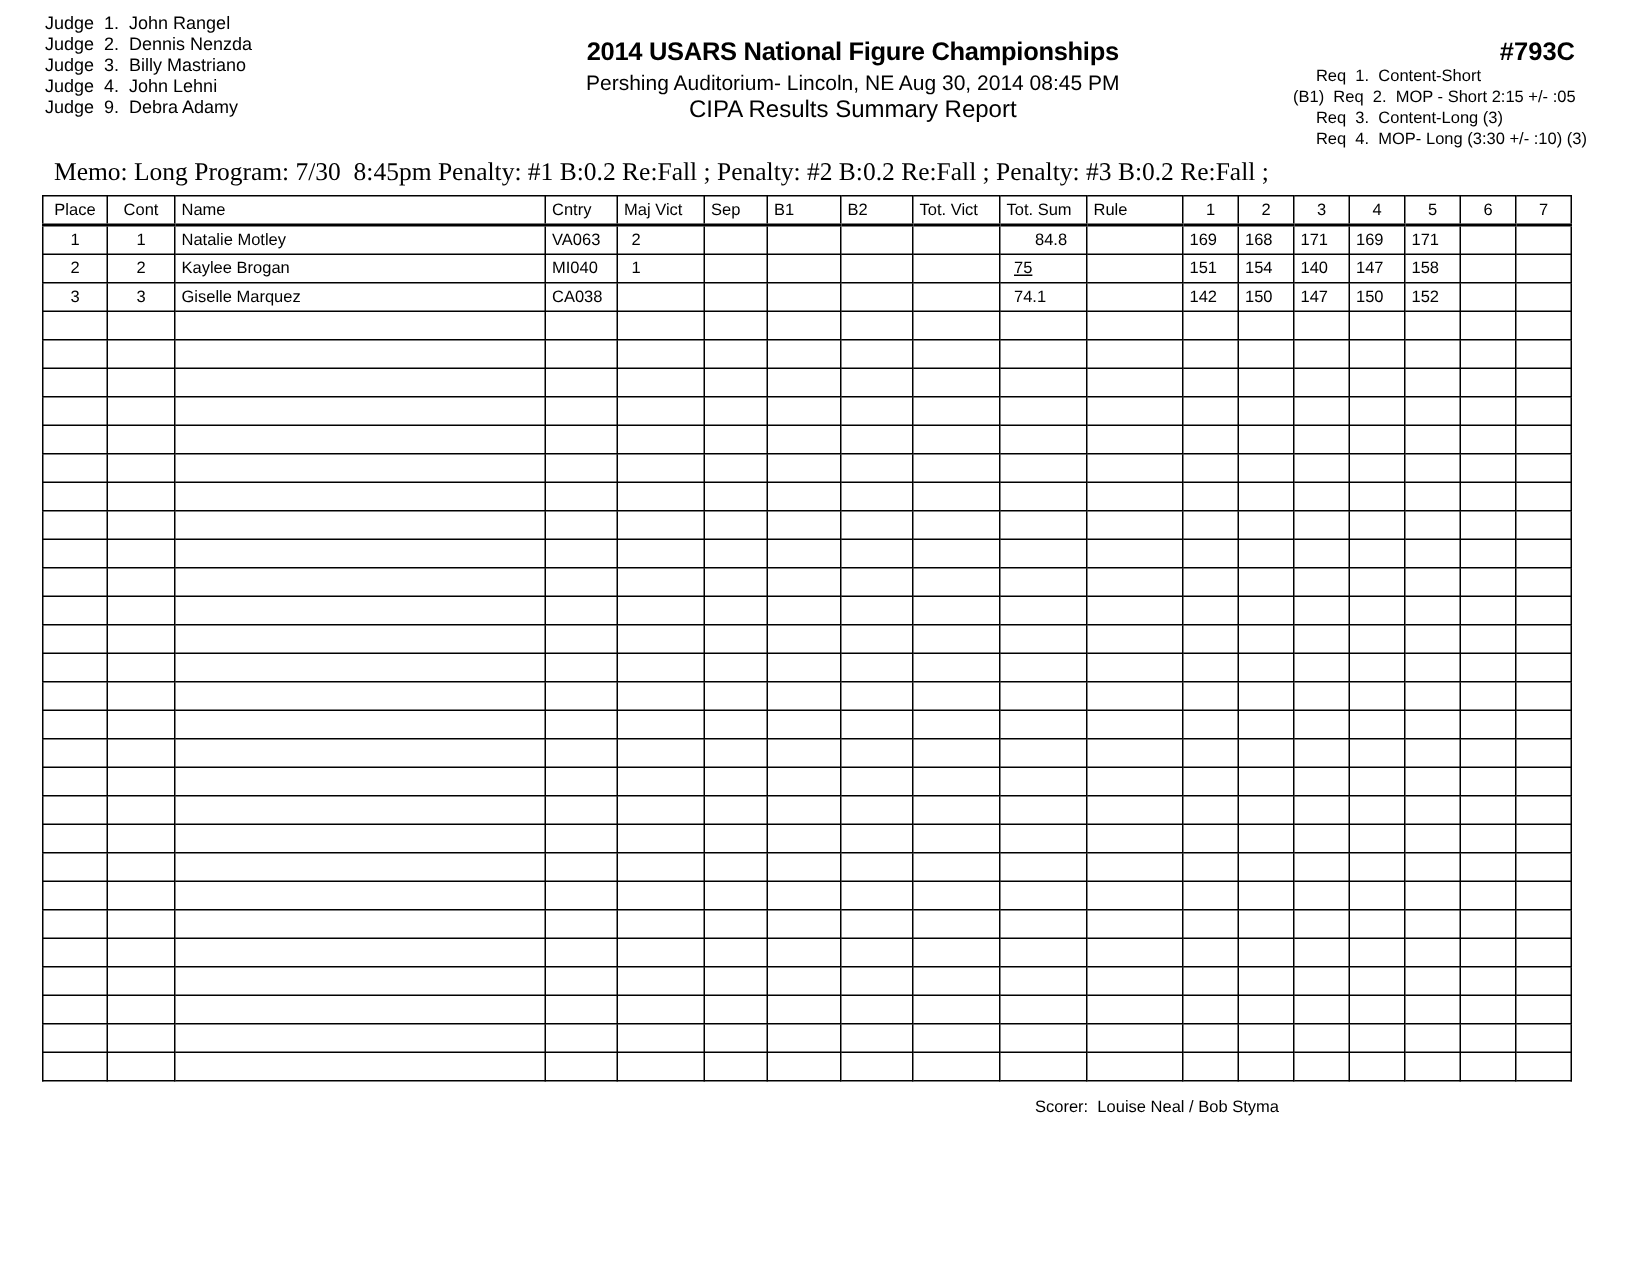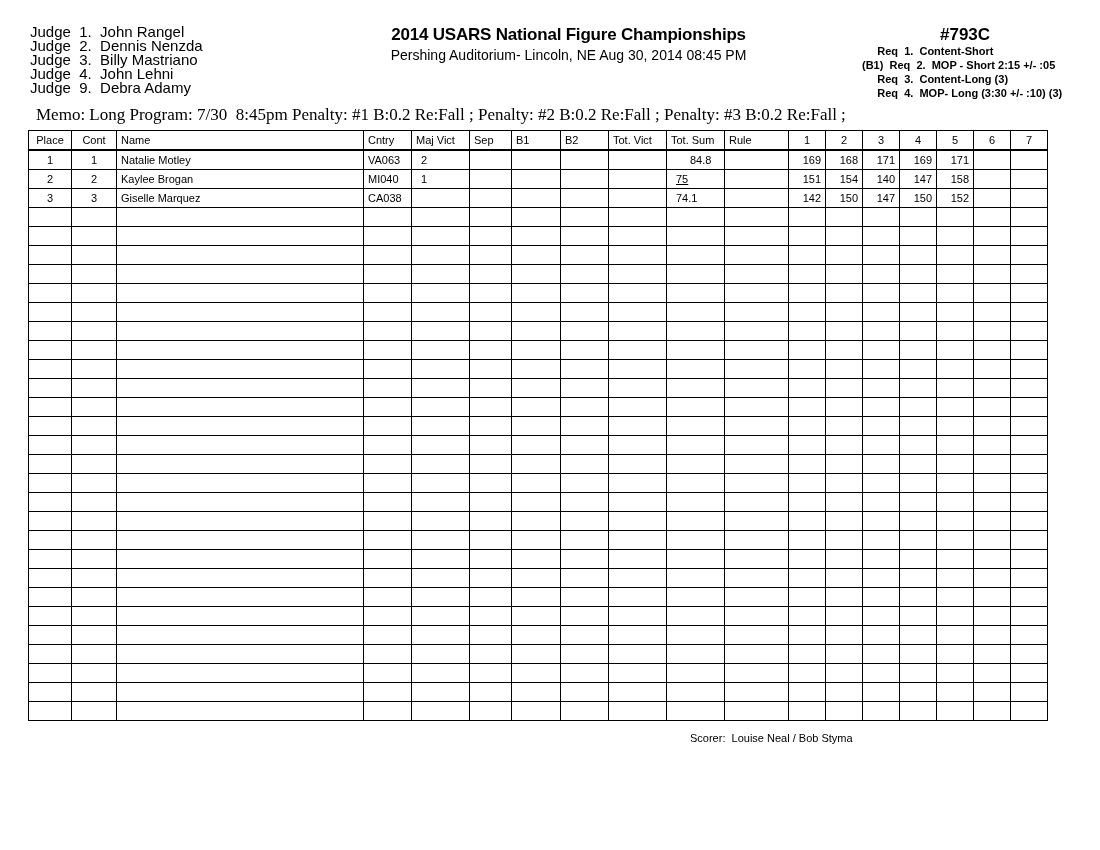--- a/index.html
+++ b/index.html
@@ -1,49 +1,50 @@
 <!DOCTYPE html>
 <html><head>
 <meta charset="utf-8">
 <style>
   html, body { margin:0; padding:0; background:#ffffff; }
   body { width:1100px; height:850px; position:relative; font-family:"Liberation Sans", sans-serif; color:#000; overflow:hidden; }
-  .judges { position:absolute; left:30px; top:25px; font-size:15px; line-height:14px; }
+  .judges { position:absolute; left:30px; top:8px; font-size:12px; line-height:14px; }
   .judges div { white-space:pre; }
   .title-block { position:absolute; left:316px; top:24px; width:505px; text-align:center; }
   .t1 { font-size:17px; font-weight:bold; line-height:22px; letter-spacing:-0.2px; }
   .t2 { font-size:14px; line-height:18px; margin-top:0px; }
   .t3 { font-size:20px; font-weight:bold; line-height:25px; letter-spacing:0.3px; }
   .t4 { font-size:16px; line-height:20px; }
-  .event-code { position:absolute; left:940px; top:25px; width:110px; text-align:left; font-size:17px; font-weight:bold; }
+  .event-code { position:absolute; left:940px; top:25px; width:110px; text-align:right; font-size:17px; font-weight:bold; }
   .reqs { position:absolute; left:862px; top:44px; font-size:11px; line-height:14px; }
-  .reqs div { white-space:pre;font-weight:bold; }
+  .reqs div { white-space:pre; }
   .memo { position:absolute; left:36px; top:105px; font-size:17px; white-space:pre;font-family:Liberation Serif, serif; }
   table.results { position:absolute; left:28px; top:130px; border-collapse:collapse; font-size:11px; table-layout:fixed; }
   table.results td, table.results th { border:1px solid #000; height:18px; padding:0 4px; white-space:nowrap; overflow:hidden; font-weight:normal; text-align:left; }
   table.results thead th { border-bottom:2px solid #000; }
   table.results .c { text-align:center; }
-  table.results .r { text-align:right; }
+  table.results .r { text-align:left; }
   .footer { position:absolute; left:690px; top:728px; font-size:11px; line-height:20px; }
   .footer div { white-space:pre; }
 </style>
 </head>
 <body>
 
 <div class="judges">
   <div>Judge  1.  John Rangel</div>
   <div>Judge  2.  Dennis Nenzda</div>
   <div>Judge  3.  Billy Mastriano</div>
   <div>Judge  4.  John Lehni</div>
   <div>Judge  9.  Debra Adamy</div>
 </div>
 
 <div class="title-block">
   <div class="t1">2014 USARS National Figure Championships</div>
   <div class="t2">Pershing Auditorium- Lincoln, NE  Aug 30, 2014  08:45 PM</div>
+  <div class="t4">CIPA Results Summary Report</div>
 </div>
 
 <div class="event-code">#793C</div>
 
 <div class="reqs">
   <div>     Req  1.  Content-Short</div>
   <div>(B1)  Req  2.  MOP - Short 2:15 +/- :05</div>
   <div>     Req  3.  Content-Long (3)</div>
   <div>     Req  4.  MOP- Long (3:30 +/- :10) (3)</div>
 </div>

